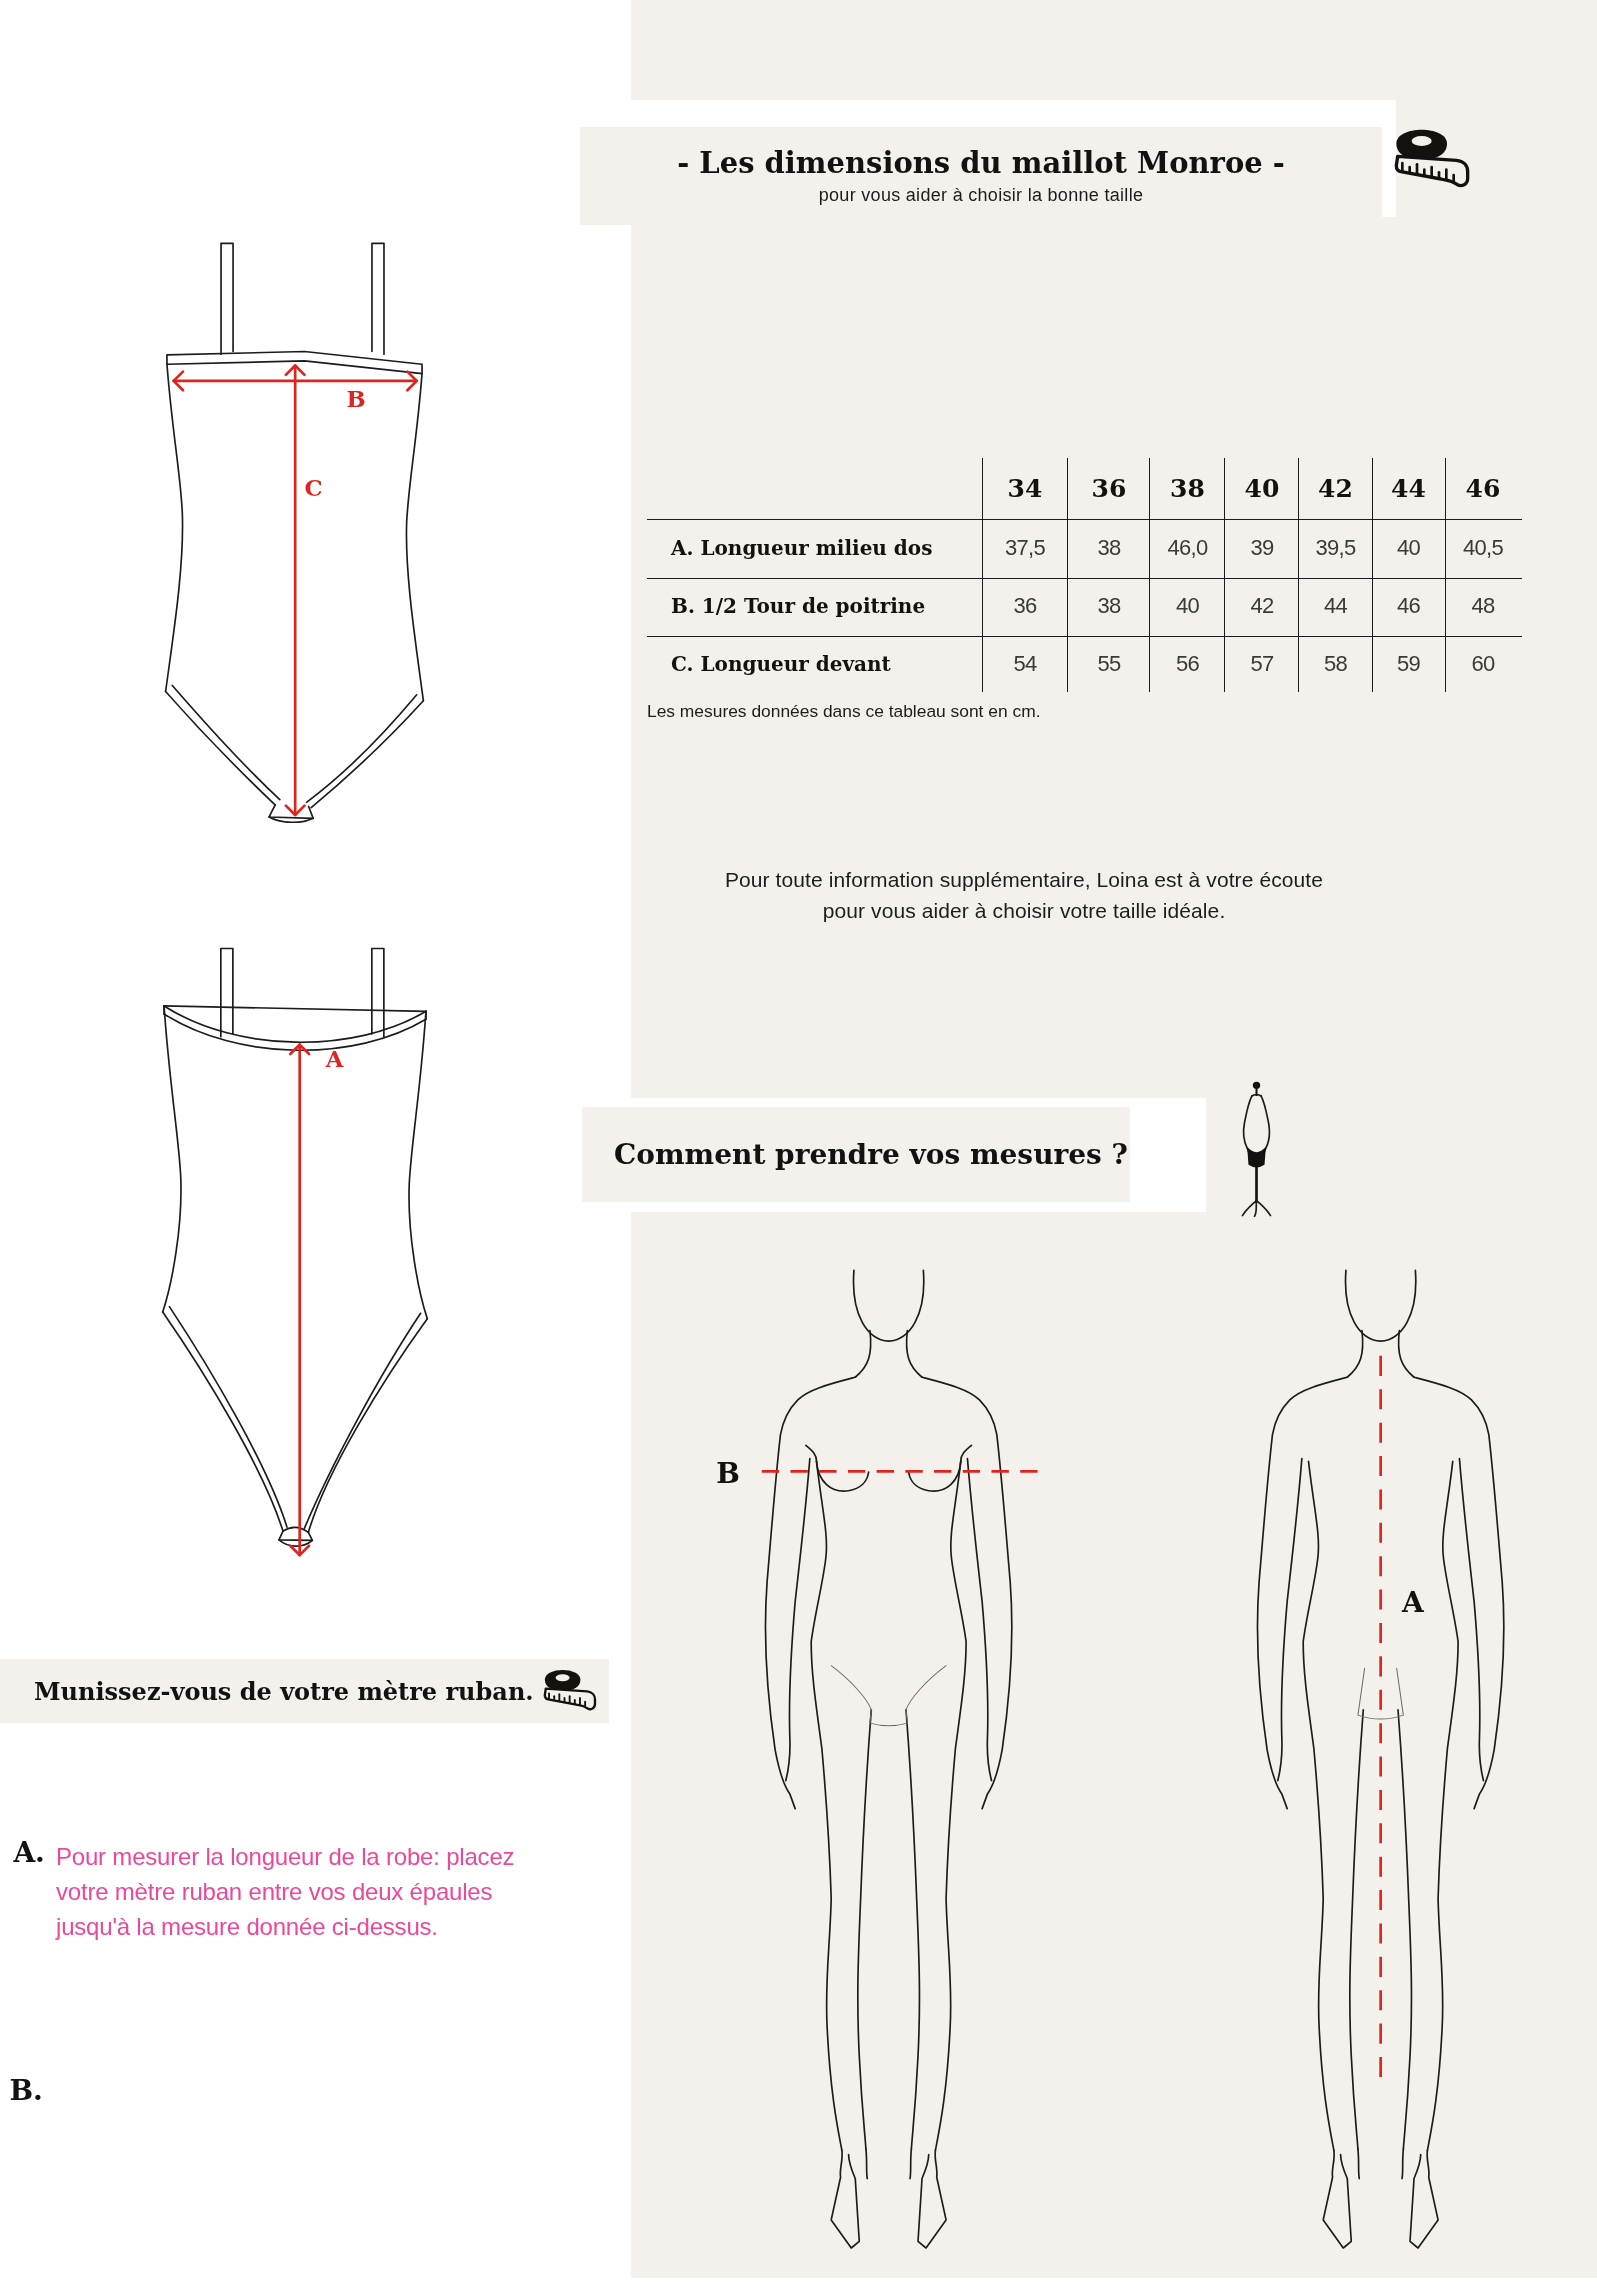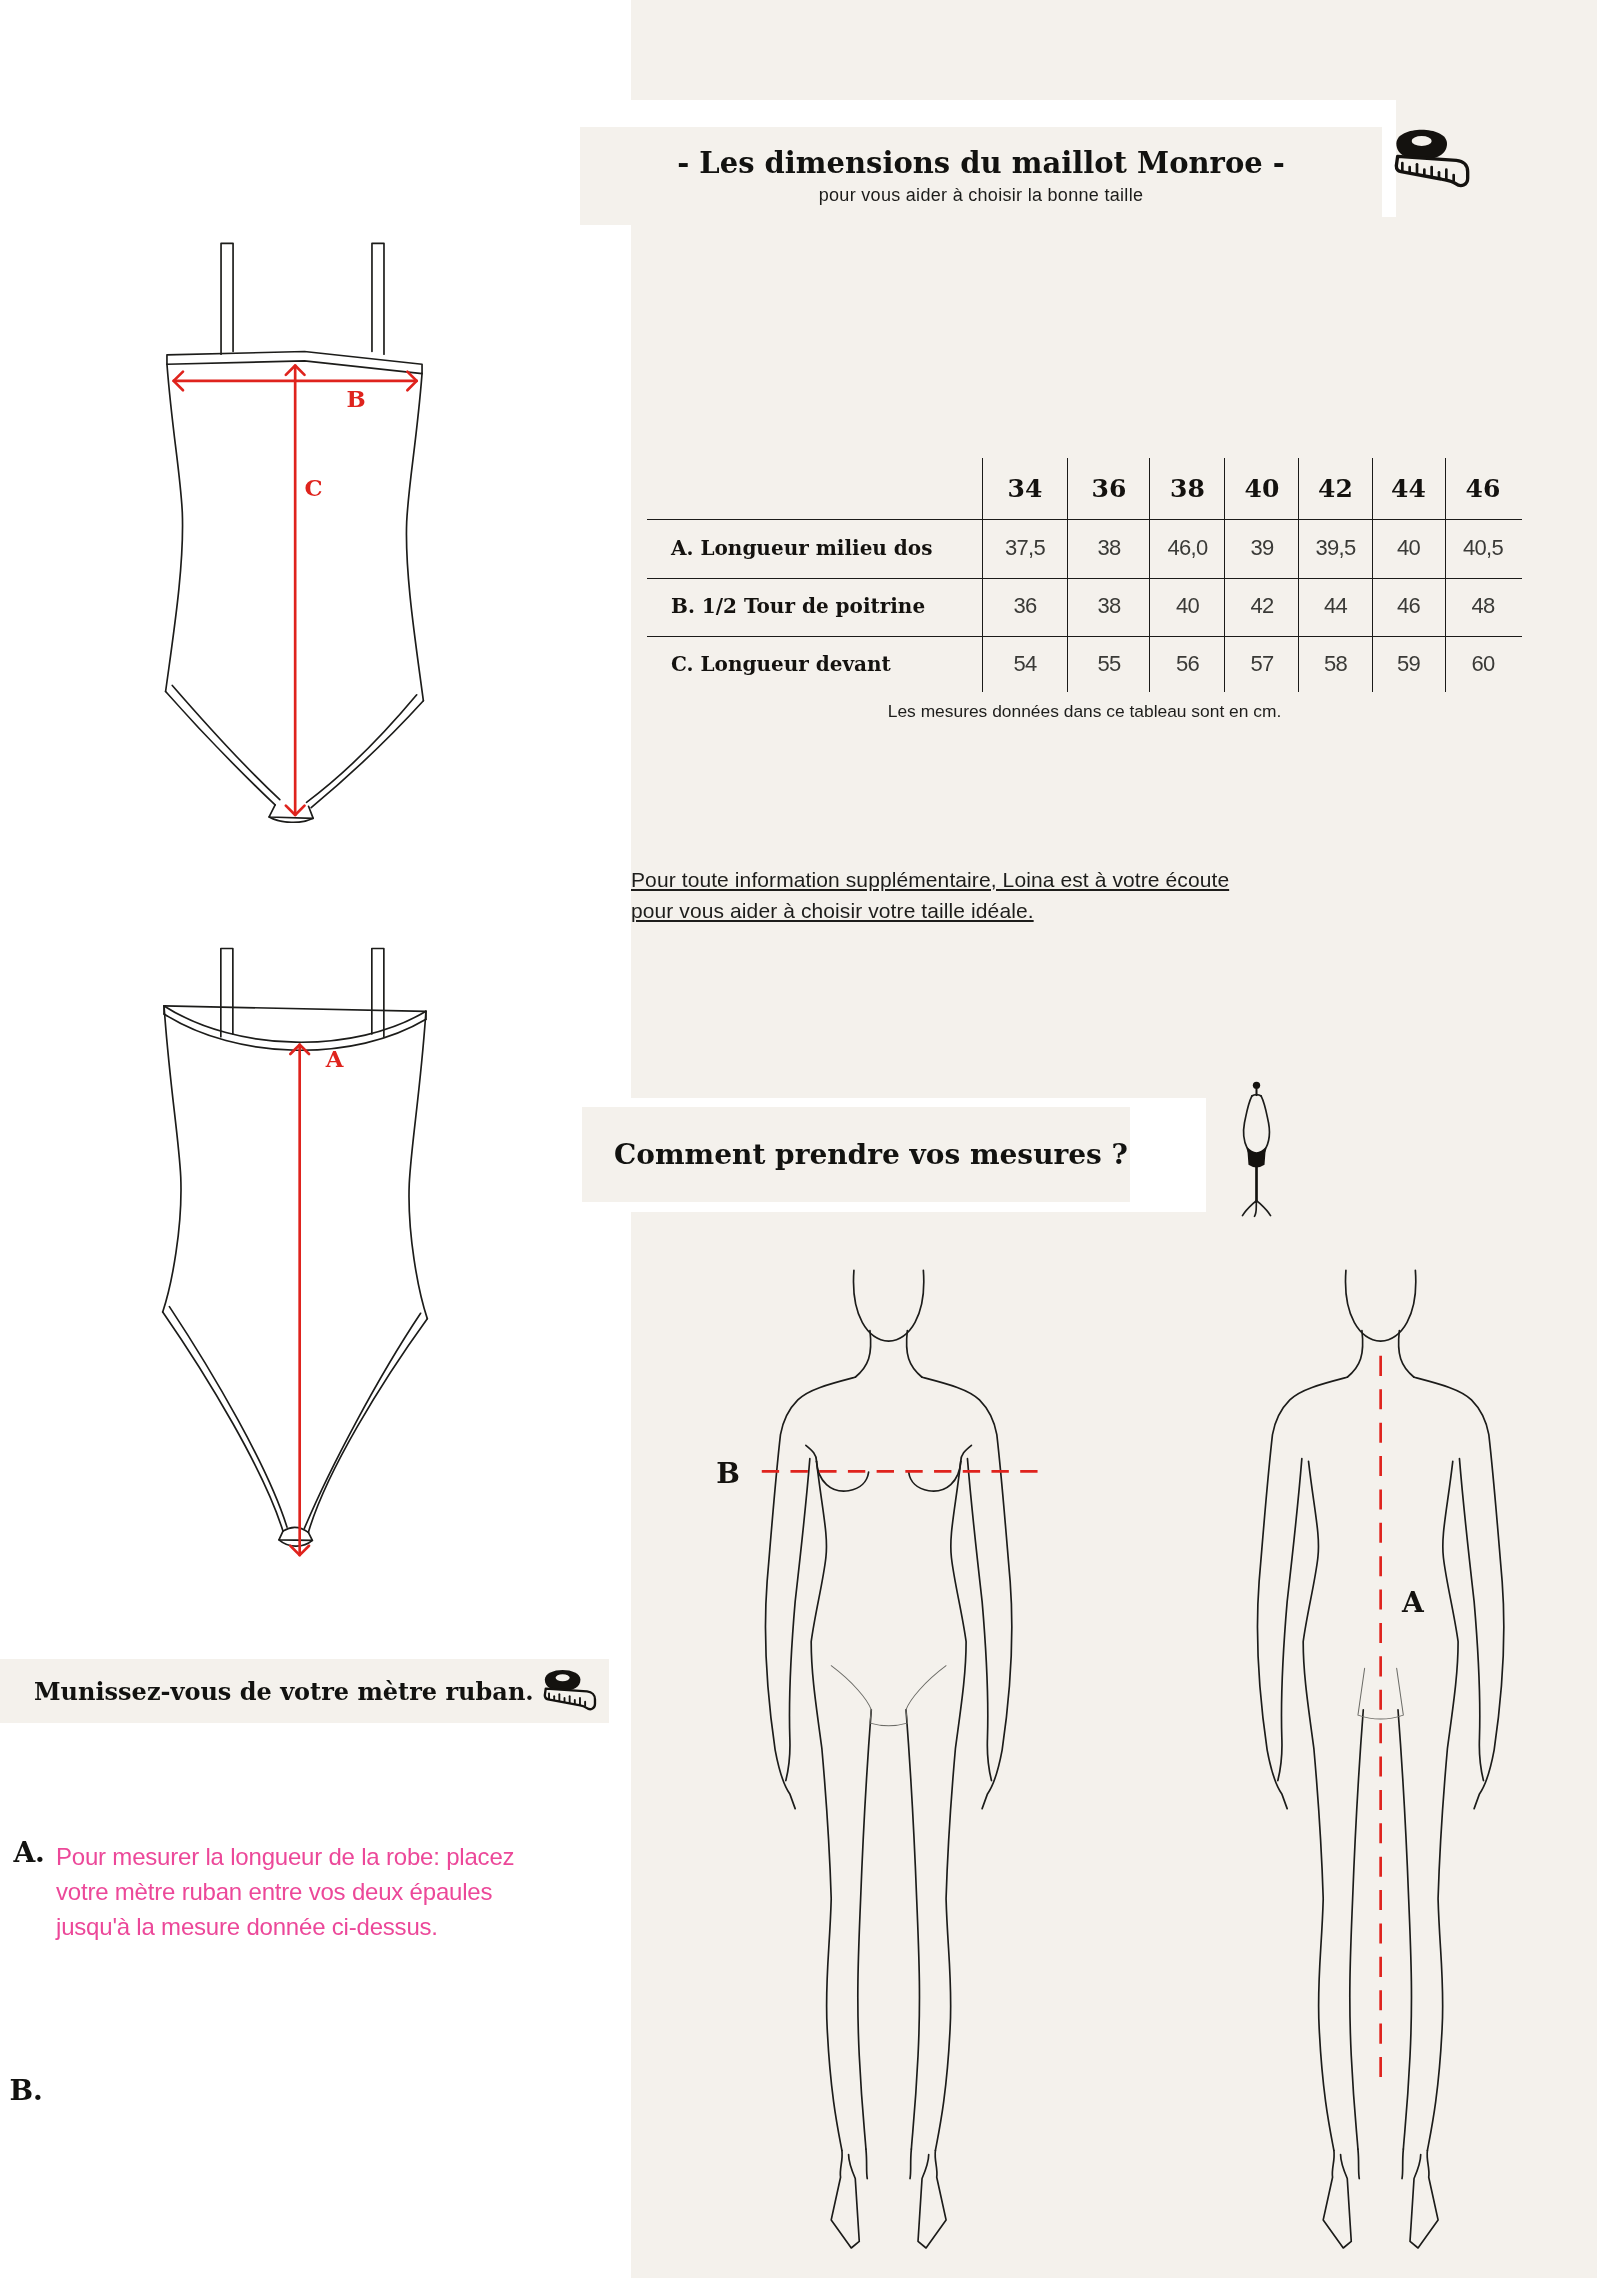--- a/index.html
+++ b/index.html
@@ -22,24 +22,24 @@
   .t-grid{display:grid;grid-template-columns:335px 86px 82px 75px 74px 73px 73px 76px;
           grid-template-rows:61px 58px 58px 57px;}
   .t-head{display:flex;align-items:center;justify-content:center;
           font-family:"DejaVu Serif",serif;font-weight:bold;font-size:25px;color:#14120f;}
   .t-label{display:flex;align-items:center;padding-left:24px;
            font-family:"DejaVu Serif",serif;font-weight:bold;font-size:20px;color:#14120f;}
   .t-val{display:flex;align-items:center;justify-content:center;
          font-size:22px;letter-spacing:-0.7px;color:#3a3a37;}
   .hline{position:absolute;left:0;width:875px;height:1.3px;background:#1b1b19;}
   .vline{position:absolute;top:0;width:1.3px;height:234px;background:#1b1b19;}
-  .t-note{left:647px;top:701px;width:875px;text-align:center;font-size:17.4px;color:#1d1d1b;}
-
-  .support{left:631px;top:864px;width:786px;text-align:left;font-size:21px;
-           line-height:31px;color:#1d1d1b;letter-spacing:0.1px;text-decoration:underline;}
+  .t-note{left:647px;top:701px;width:875px;text-align:left;font-size:17.4px;color:#1d1d1b;}
+
+  .support{left:631px;top:864px;width:786px;text-align:center;font-size:21px;
+           line-height:31px;color:#1d1d1b;letter-spacing:0.1px;}
 
   
   .howto-white{left:629px;top:1098px;width:577px;height:114px;background:#ffffff;}
   .howto-cream{left:582px;top:1107px;width:548px;height:95px;background:#f4f1ec;
                display:flex;align-items:center;}
   .howto-heading{font-size:28px;padding-left:32px;color:#121210;}
 
   
   .muni-cream{left:0;top:1659px;width:609px;height:64px;background:#f4f1ec;display:flex;align-items:center;}
   .muni-text{font-size:24px;padding-left:34px;color:#121210;}

